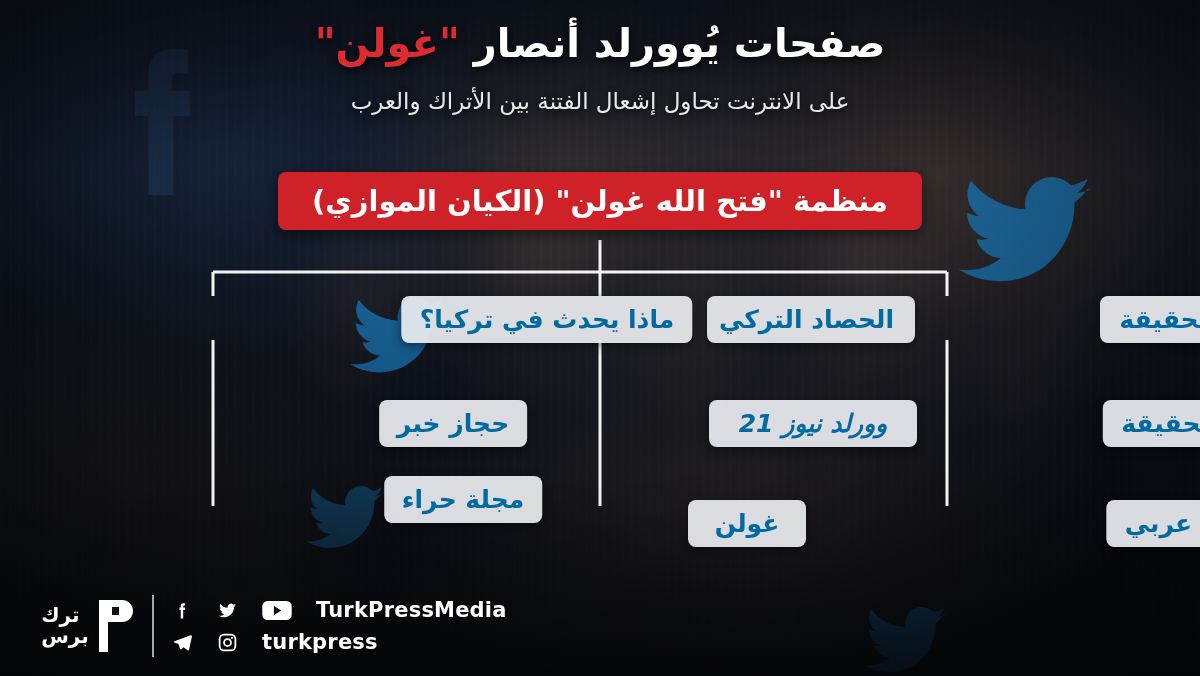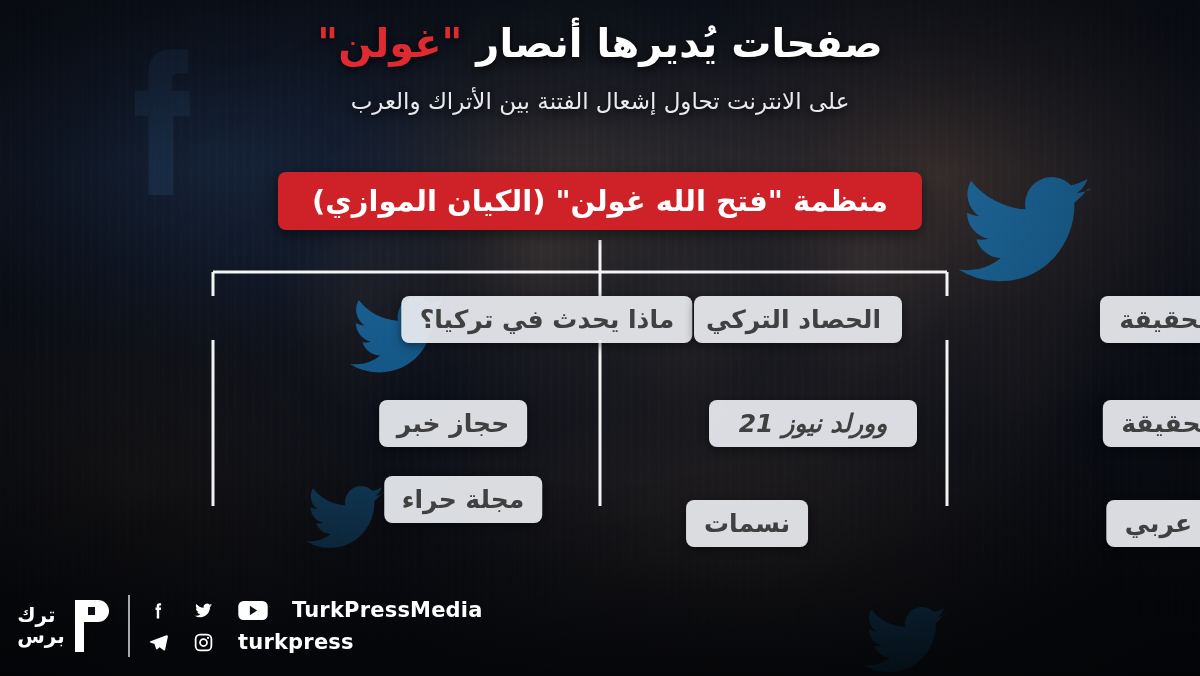--- a/index.html
+++ b/index.html
@@ -93,21 +93,21 @@
     padding: 12px 34px;
     color: #fff;
     font-size: 29px; font-weight: bold;
     white-space: nowrap;
     box-shadow: 0 4px 14px rgba(0,0,0,.5);
   }
 
   .node {
     position: absolute;
     background: rgba(234,236,240,.93);
-    color: #404040;
+    color: #0369a1;
     border-radius: 8px;
     font-size: 25px;
     font-weight: bold;
     padding: 9px 18px;
     white-space: nowrap;
     text-align: center;
     box-shadow: 0 3px 10px rgba(0,0,0,.45);
     transform: translateX(50%);
   }
 
@@ -124,20 +124,21 @@
     direction: ltr;
   }
   .footer-inner {
     position: absolute; left: 18px; bottom: 14px;
     display: flex; align-items: center; gap: 18px;
   }
   .logo {
     width: 92px; height: 72px;
     display: flex; align-items: center; justify-content: center;
     color: #fff;
+    margin-left: 24px;
   }
   .logo-box {
     display: flex; align-items: center; gap: 6px;
   }
   .logo-mark {
     width: 40px; height: 56px; position: relative;
   }
   .logo-text { display: flex; flex-direction: column; align-items: flex-start; line-height: 1.05; }
   .logo-text span { font-size: 20px; font-weight: bold; color: #fff; }
   .divider { width: 2px; height: 62px; background: rgba(255,255,255,.65); }
@@ -179,21 +180,21 @@
   </div>
   <div class="wm" style="left:845px; top:590px; opacity:.6;">
     <svg width="120" height="100" viewBox="0 0 24 24">
         <path fill="#1d9bf0" d="M22 5.9c-.7.3-1.5.5-2.3.6.8-.5 1.4-1.3 1.7-2.2-.8.5-1.6.8-2.5 1a4 4 0 0 0-6.8 3.6A11.3 11.3 0 0 1 3.9 4.6a4 4 0 0 0 1.2 5.3c-.6 0-1.2-.2-1.8-.5a4 4 0 0 0 3.2 3.9c-.6.2-1.2.2-1.8.1a4 4 0 0 0 3.7 2.8A8 8 0 0 1 2 17.9a11.3 11.3 0 0 0 6.1 1.8c7.3 0 11.3-6.1 11.3-11.3v-.5c.8-.6 1.4-1.3 2-2z"></path>
       </svg>
   </div>
 
   <div class="bg-layer bg-vignette"></div>
 
   <div class="header">
-    <div class="title"><span>صفحات يُديرها أنصار </span><span class="hl">"غولن"</span></div>
+    <div class="title"><span>صفحات يُوورلد أنصار </span><span class="hl">"غولن"</span></div>
     <div class="subtitle">على الانترنت تحاول إشعال الفتنة بين الأتراك والعرب</div>
   </div>
 
   <svg class="connectors">
     <g stroke="#ffffff" stroke-width="3" fill="none" opacity="0.95">
 
       <path d="M600,240 L600,272"></path>
 
       <path d="M213,272 L947,272"></path>
 
@@ -210,23 +211,23 @@
     </g>
   </svg>
 
   <div class="diagram">
     <div class="root-node">منظمة "فتح الله غولن" (الكيان الموازي)</div>
 
     <div class="node" style="top:296px; right:653px; min-width:290px;">ماذا يحدث في تركيا؟</div>
     <div class="node" style="top:400px; right:747px; min-width:130px;">حجاز خبر</div>
     <div class="node" style="top:476px; right:737px; min-width:150px;">مجلة حراء</div>
 
-    <div class="node" style="top:296px; right:402px; min-width:208px;padding-left:9px;">الحصاد التركي</div>
+    <div class="node" style="top:296px; right:389px; min-width:208px;padding-left:9px;">الحصاد التركي</div>
     <div class="node" style="top:400px; right:387px; min-width:208px;font-style:italic;">وورلد نيوز 21</div>
-    <div class="node" style="top:500px; right:453px; min-width:118px;">نسمات</div>
+    <div class="node" style="top:500px; right:453px; min-width:118px;">غولن</div>
 
     <div class="node" style="top:296px; right:-7px; min-width:214px;">همس الحقيقة</div>
     <div class="node" style="top:400px; right:-7px; min-width:200px;">لسان الحقيقة</div>
     <div class="node" style="top:500px; right:7px; min-width:160px;">زمان عربي</div>
   </div>
 
   <div class="footer">
     <div class="footer-inner">
       <div class="logo">
         <div class="logo-box">

